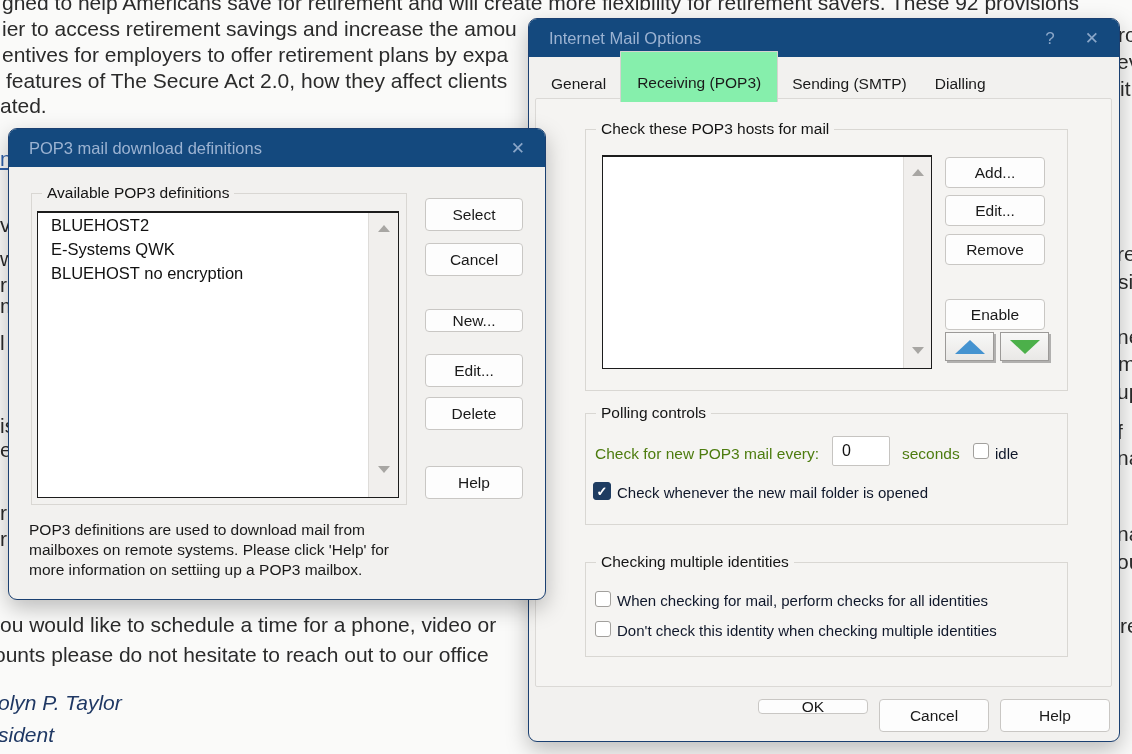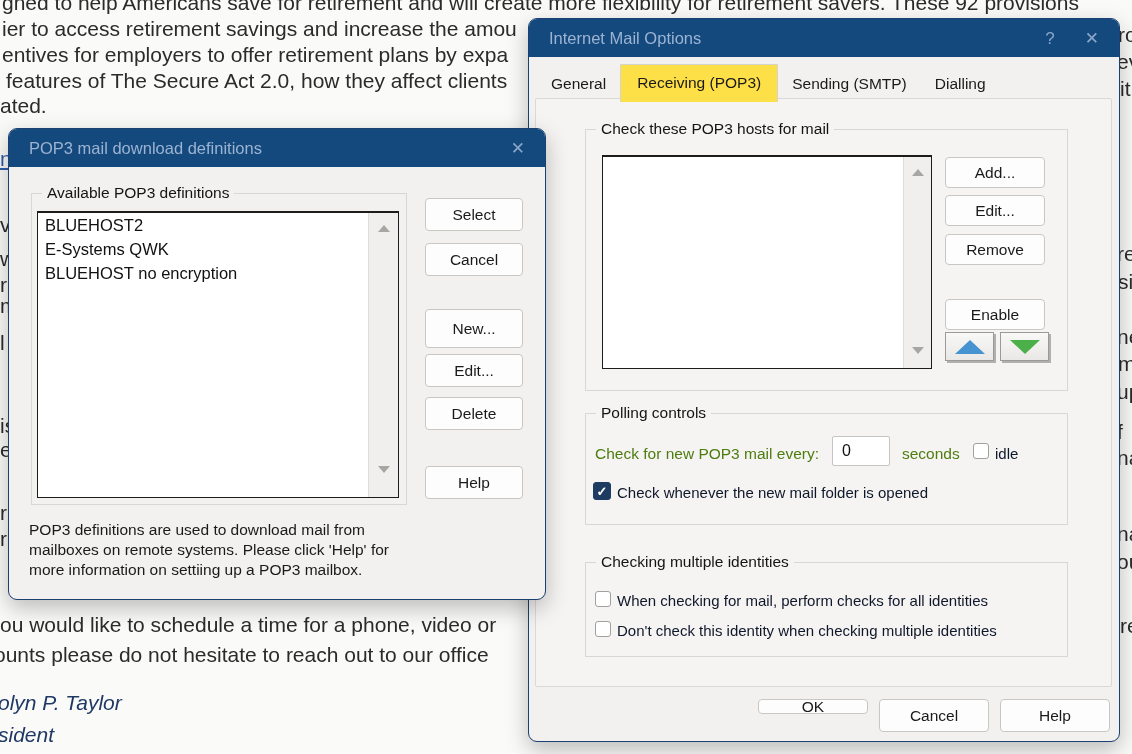--- a/index.html
+++ b/index.html
@@ -24,34 +24,34 @@
          font-size:15.5px; color:#1a1a1a; display:flex; align-items:center; justify-content:center;
          font-family:inherit; cursor:default; }
 
   .groupbox { position:absolute; border:1px solid #d9d7d3; }
   .group-label { position:absolute; top:-10px; left:10px; padding:0 5px; font-size:15.5px;
                  color:#141414; white-space:nowrap; }
   .lb-pop3 { background:#f2f1ef; }
   .lb-imo  { background:#f5f4f2; }
 
   .listbox { position:absolute; background:#ffffff; border:1.6px solid #1c1c1c; border-top-width:2px; }
-  .li { font-size:16.5px; line-height:22px; padding:1px 7px; color:#111; white-space:nowrap; }
+  .li { font-size:16.5px; line-height:22px; padding:1px 13px; color:#111; white-space:nowrap; }
   .sbar { position:absolute; top:0; right:0; bottom:0; background:#f1efed; border-left:1px solid #dedcd9; }
   .tri-up, .tri-down { position:absolute; left:50%; transform:translateX(-50%); width:0; height:0;
                        border-left:6px solid transparent; border-right:6px solid transparent; }
   .tri-up   { border-bottom:7px solid #a8a6a3; }
   .tri-down { border-top:7px solid #a8a6a3; }
 
   .help-text { position:absolute; font-size:15.5px; line-height:20px; color:#1a1a1a; }
 
   
   .tabs { position:absolute; left:8px; top:48px; height:34px; display:flex; align-items:flex-end; z-index:3; }
   .tab { font-size:15.5px; color:#1a1a1a; padding:7px 14px 8px; white-space:nowrap; }
-  .tab.active { background:#fde047; border:1px solid #d5d3d0; border-bottom:none;
-                padding:9px 16px 10px; margin-bottom:-1px; border-radius:1px; }
+  .tab.active { background:#86efac; border:1px solid #d5d3d0; border-bottom:none;
+                padding:22px 16px 10px; margin-bottom:-1px; border-radius:1px; }
   .panel { position:absolute; left:6px; top:79px; width:577px; height:589px; background:#f5f4f2;
            border:1px solid #dbd9d6; border-radius:2px; }
 
   .cb { position:absolute; width:17px; height:17px; background:#fff; border:1px solid #a2a09d;
         border-radius:3px; }
   .cb.checked { background:#1e3c61; border-color:#1e3c61; color:#fff; display:flex;
                 align-items:center; justify-content:center; font-size:13px; font-weight:bold; }
   .cb-label { position:absolute; font-size:15px; color:#0f172a; white-space:nowrap; }
 
   .textinput { position:absolute; background:#fff; border:1px solid #c6c4c1; border-radius:2px;
@@ -184,21 +184,21 @@
       <div class="li">E-Systems QWK</div>
       <div class="li">BLUEHOST no encryption</div>
       <div class="sbar" style="width:30px">
         <div class="tri-up" style="top:12px"></div>
         <div class="tri-down" style="bottom:24px"></div>
       </div>
     </div>
 
     <div class="btn" style="left:416px;top:69px;width:98px;height:33px">Select</div>
     <div class="btn" style="left:416px;top:114px;width:98px;height:33px">Cancel</div>
-    <div class="btn" style="left:416px;top:180px;width:98px;height:39px">New...</div>
+    <div class="btn" style="left:416px;top:180px;width:98px;height:23px">New...</div>
     <div class="btn" style="left:416px;top:225px;width:98px;height:33px">Edit...</div>
     <div class="btn" style="left:416px;top:268px;width:98px;height:33px">Delete</div>
     <div class="btn" style="left:416px;top:337px;width:98px;height:33px">Help</div>
 
     <div class="help-text" style="left:20px;top:391px;width:390px">
       <div>POP3 definitions are used to download mail from</div>
       <div>mailboxes on remote systems. Please click 'Help' for</div>
       <div>more information on settiing up a POP3 mailbox.</div>
     </div>
   </div>

